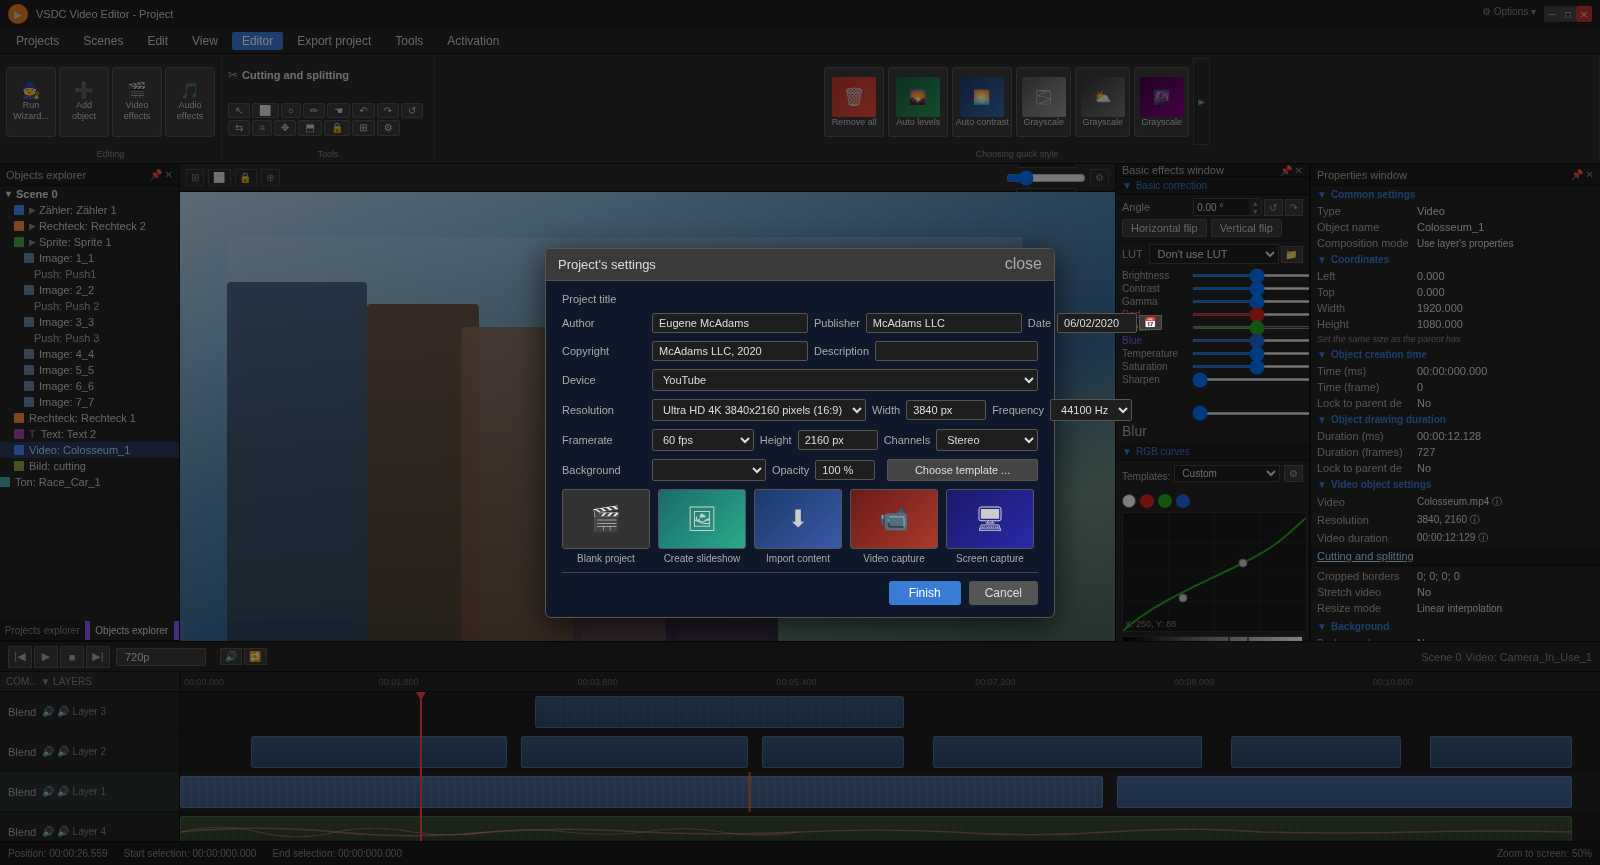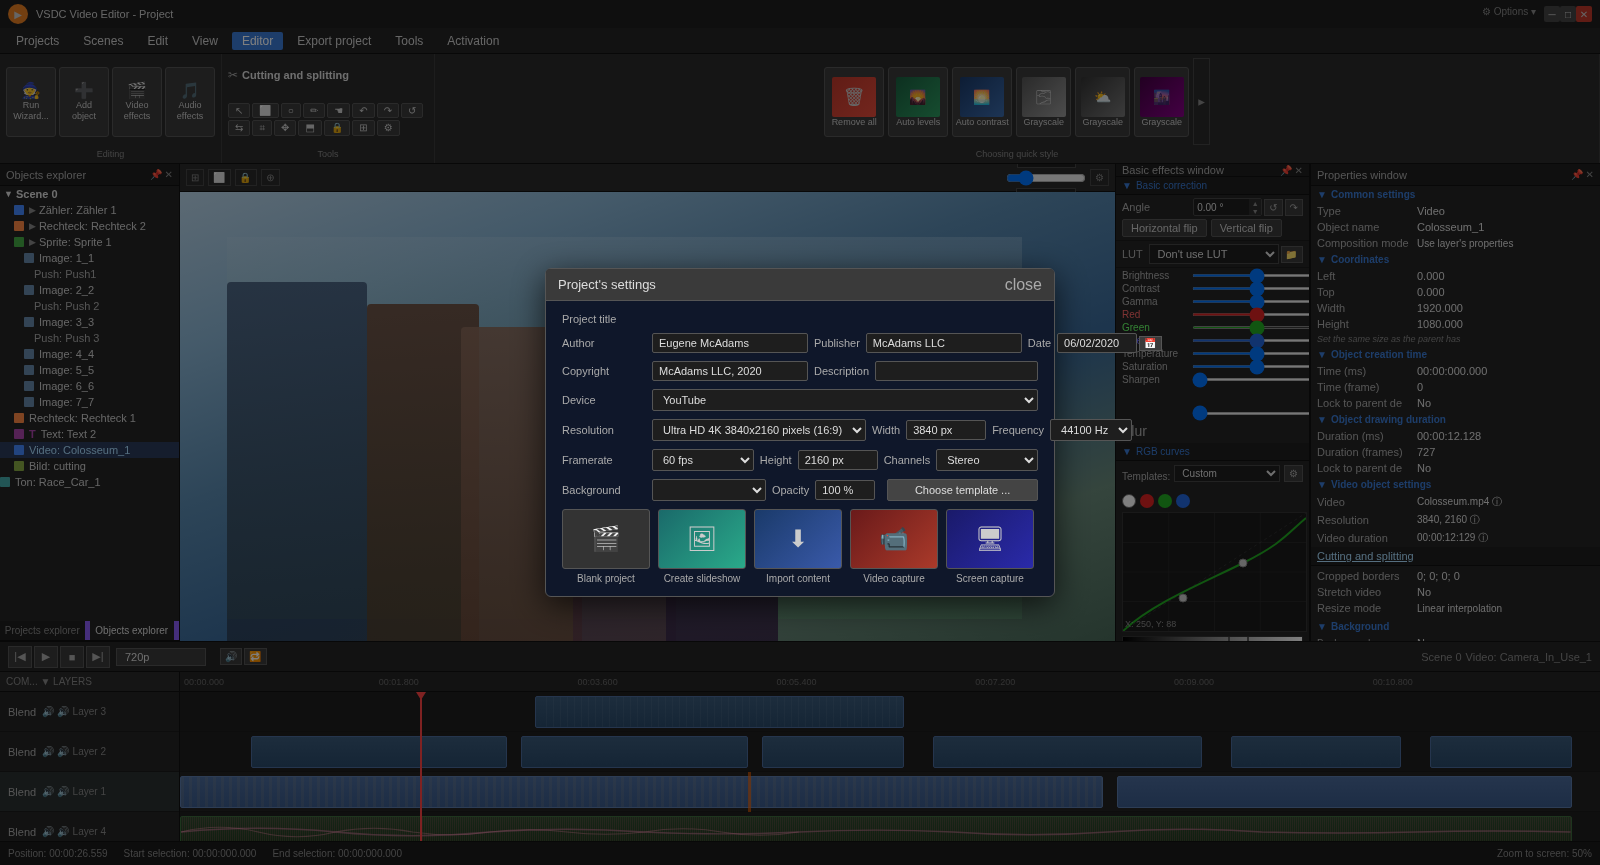--- a/index.html
+++ b/index.html
@@ -872,15 +872,19 @@
         <div class="template-item">
           <div class="template-thumb video">📹</div>
           <div class="template-label">Video capture</div>
         </div>
         <div class="template-item">
           <div class="template-thumb screen">🖥</div>
           <div class="template-label">Screen capture</div>
         </div>
       </div>
 
+      <div class="dialog-buttons">
+        <button class="btn-primary">Finish</button>
+        <button class="btn-secondary">Cancel</button>
+      </div>
     </div>
   </div>
 </div>
 
 </body></html>

